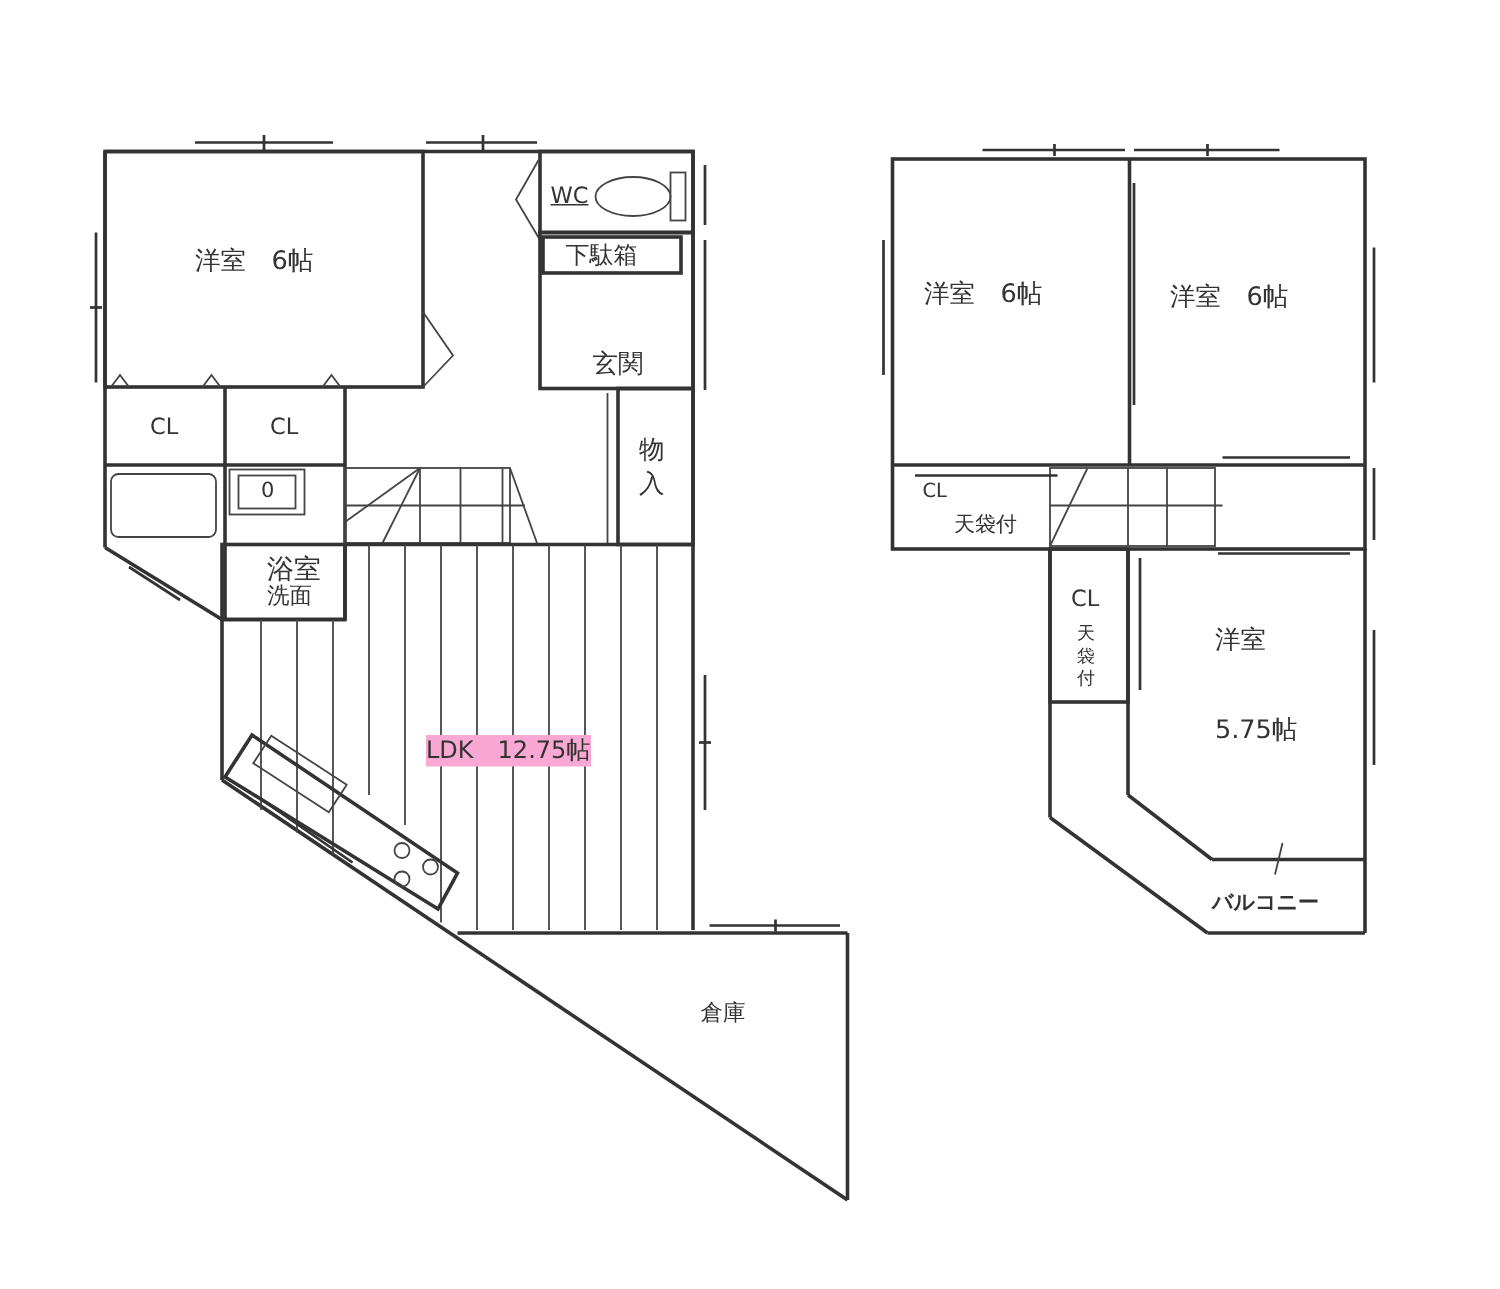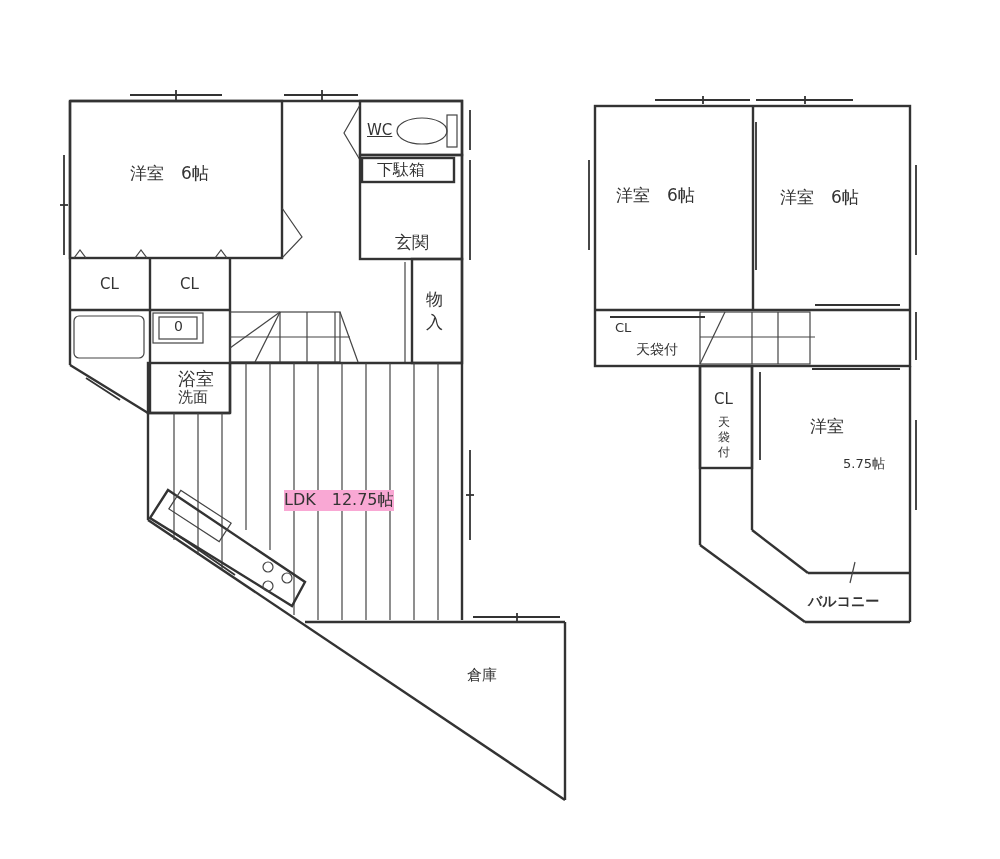--- a/index.html
+++ b/index.html
@@ -159,15 +159,15 @@
 
   <span style="position:absolute;left:616px;top:184px;font-size:17px;">洋室　6帖</span>
   <span style="position:absolute;left:780px;top:186px;font-size:17px;">洋室　6帖</span>
   <span style="position:absolute;left:615px;top:320px;font-size:13px;">CL</span>
   <span style="position:absolute;left:636px;top:341px;font-size:14px;text-align:center;">天袋付</span>
   <span style="position:absolute;left:714px;top:390px;font-size:15px;">CL</span>
   <span style="position:absolute;left:718px;top:414px;font-size:12px;">天</span>
   <span style="position:absolute;left:718px;top:429px;font-size:12px;">袋</span>
   <span style="position:absolute;left:718px;top:444px;font-size:12px;">付</span>
   <span style="position:absolute;left:810px;top:415px;font-size:17px;">洋室</span>
-  <span style="position:absolute;left:810px;top:455px;font-size:13px;margin-left:33px;">5.75帖</span>
+  <span style="position:absolute;left:810px;top:475px;font-size:17px;">5.75帖</span>
   <span style="position:absolute;left:808px;top:593px;font-size:14px;font-weight:bold;">バルコニー</span>
 </div>
 
 </body></html>

